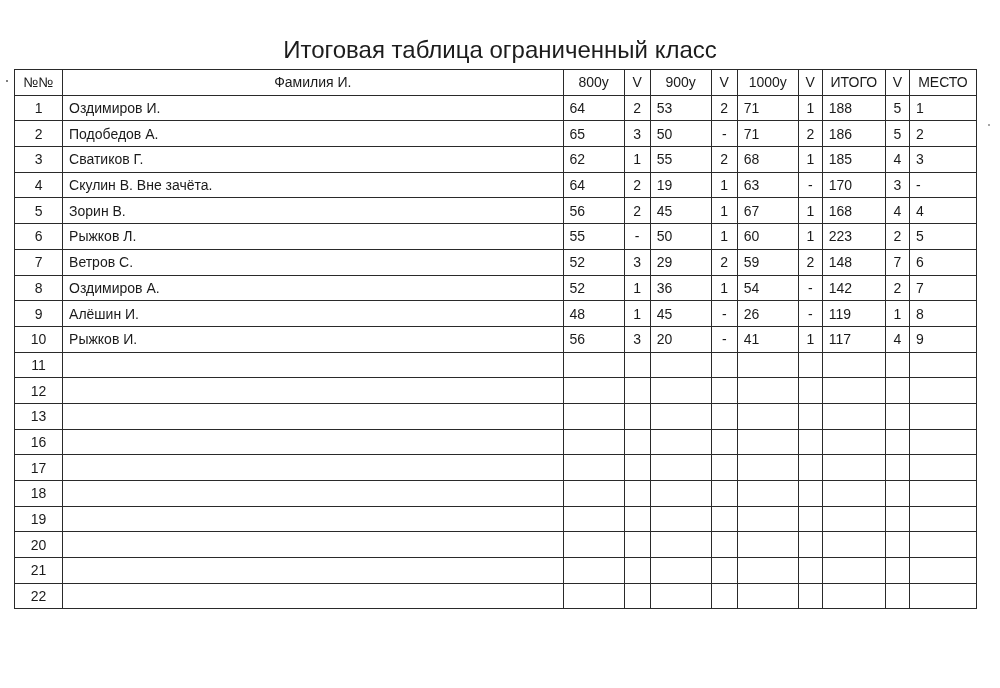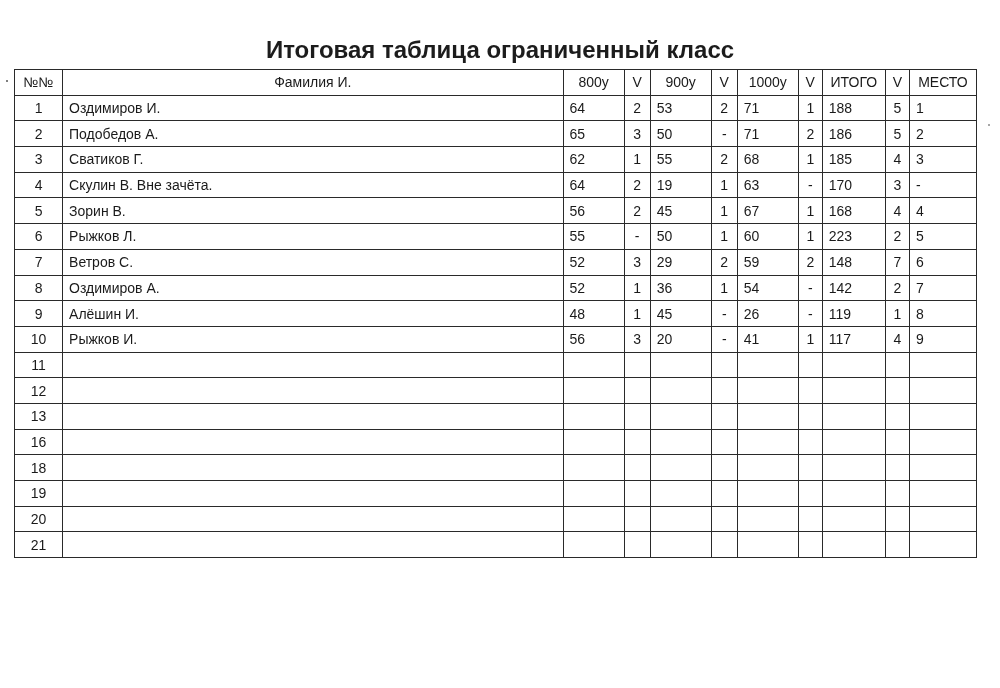--- a/index.html
+++ b/index.html
@@ -1,19 +1,19 @@
 <!DOCTYPE html>
 <html><head>
 <meta charset="utf-8">
 <style>
   html, body { margin: 0; padding: 0; background: #ffffff; }
   body { width: 1000px; height: 688px; position: relative; overflow: hidden;
          font-family: "Liberation Sans", "DejaVu Sans", sans-serif; color: #1a1a1a; }
   .title { position: absolute; left: 0; top: 20px; width: 1000px; text-align: center;
-           font-size: 24px; font-weight: bold; letter-spacing: 0; color: #1c1c1c; }
+           font-size: 24px; font-weight: normal; letter-spacing: 0; color: #1c1c1c; }
   table.results { position: absolute; left: 14px; top: 69px; border-collapse: collapse;
                   table-layout: fixed; width: 963px; font-size: 14px; }
   table.results th, table.results td { border: 1px solid #2a2a2a; height: 24.7px; padding: 0 0 0 6px;
            white-space: nowrap; overflow: hidden; font-weight: normal; text-align: left; }
   table.results th { text-align: center; padding: 0; }
   table.results td.num { text-align: center; padding: 0; }
   table.results td.v { padding: 0; text-align: center; }
   .col-num { width: 48px; } .col-name { width: 500px; }
   .col-s { width: 61px; } .col-v { width: 26px; } .col-v2 { width: 24px; }
   .col-tot { width: 63px; } .col-place { width: 67px; }
@@ -234,20 +234,33 @@
         <td class="v"></td>
         <td></td>
         <td class="v"></td>
         <td></td>
         <td class="v"></td>
         <td></td>
         <td class="v"></td>
         <td></td>
       </tr>
       <tr>
+        <td class="num">17</td>
+        <td></td>
+        <td></td>
+        <td class="v"></td>
+        <td></td>
+        <td class="v"></td>
+        <td></td>
+        <td class="v"></td>
+        <td></td>
+        <td class="v"></td>
+        <td></td>
+      </tr>
+      <tr>
         <td class="num">18</td>
         <td></td>
         <td></td>
         <td class="v"></td>
         <td></td>
         <td class="v"></td>
         <td></td>
         <td class="v"></td>
         <td></td>
         <td class="v"></td>
@@ -274,20 +287,33 @@
         <td></td>
         <td class="v"></td>
         <td></td>
         <td class="v"></td>
         <td></td>
         <td class="v"></td>
         <td></td>
       </tr>
       <tr>
         <td class="num">21</td>
+        <td></td>
+        <td></td>
+        <td class="v"></td>
+        <td></td>
+        <td class="v"></td>
+        <td></td>
+        <td class="v"></td>
+        <td></td>
+        <td class="v"></td>
+        <td></td>
+      </tr>
+      <tr>
+        <td class="num">22</td>
         <td></td>
         <td></td>
         <td class="v"></td>
         <td></td>
         <td class="v"></td>
         <td></td>
         <td class="v"></td>
         <td></td>
         <td class="v"></td>
         <td></td>

